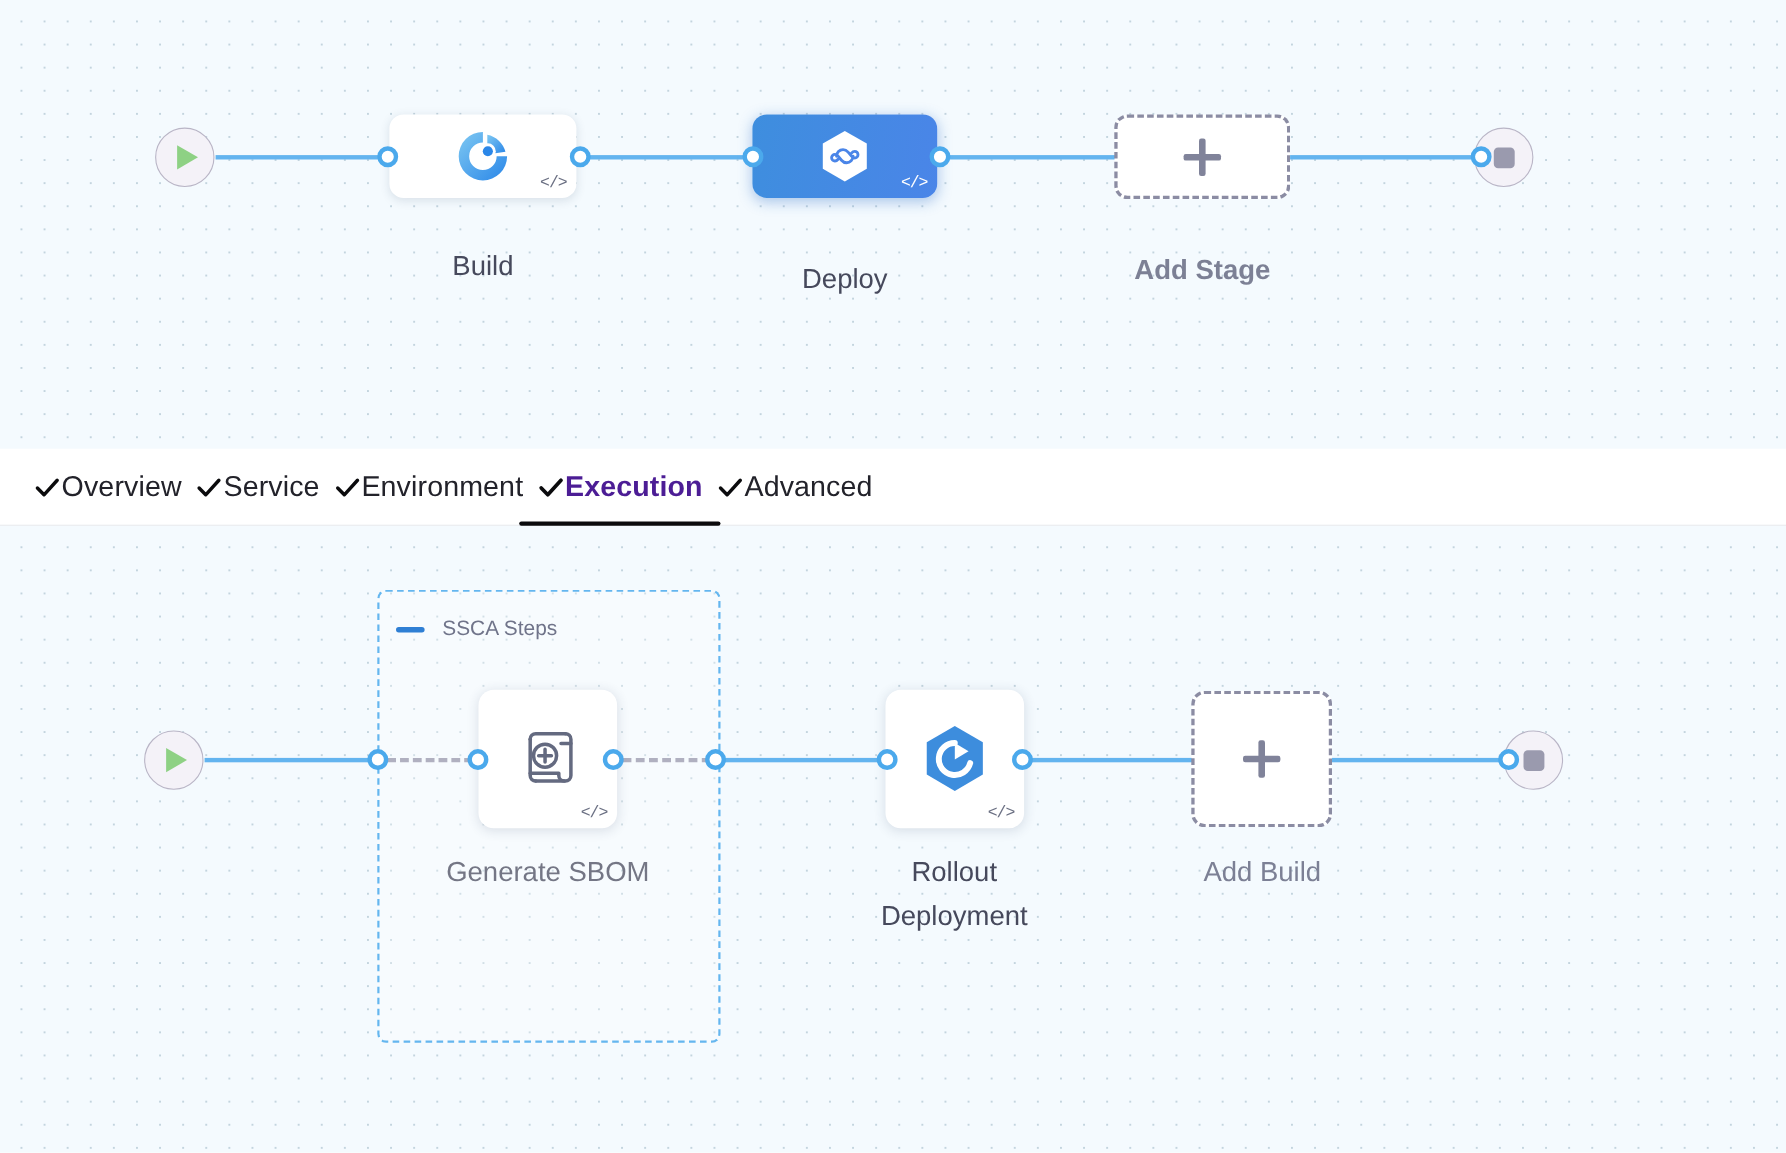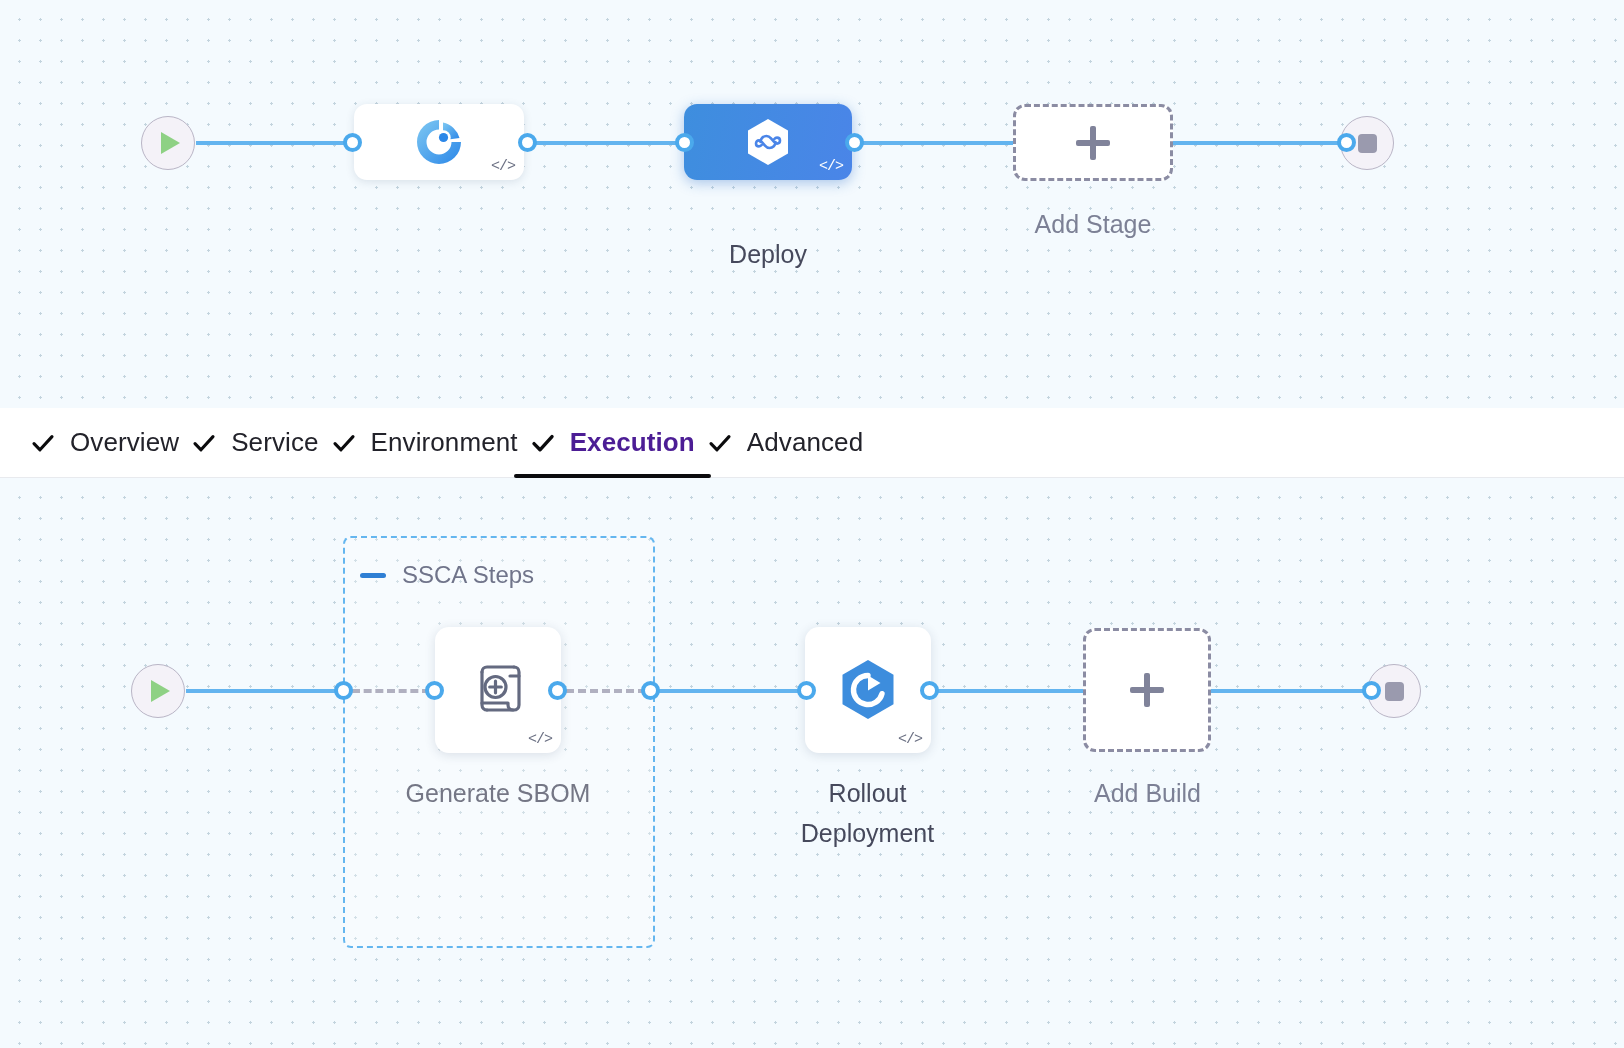--- a/index.html
+++ b/index.html
@@ -33,21 +33,21 @@
     background: #ffffff;
     border-bottom: 1px solid #e8eaee;
     display: flex;
     align-items: stretch;
     padding-left: 24px;
     z-index: 5;
   }
   .tab {
     display: flex;
     align-items: center;
-    gap: 14px;
+    gap: 0;
     position: relative;
     padding: 0 6px;
     cursor: pointer;
     user-select: none;
   }
   .tab + .tab { margin-left: 0; }
   .tab-gap-1 { margin-left: 116px; }
   .tab-gap-2 { margin-left: 97px; }
   .tab-gap-3 { margin-left: 58px; }
   .tab-gap-4 { margin-left: 76px; align-items: center; }
@@ -200,21 +200,21 @@
     gap: 16px;
     z-index: 4;
   }
   .collapse-bar {
     width: 26px; height: 5px;
     border-radius: 3px;
     background: #2f7fd4;
     cursor: pointer;
   }
   .group-title {
-    font-size: 24px;
+    font-size: 19px;
     color: #70748a;
     white-space: nowrap;
   }
 
   svg { display: block; }
 </style>
 </head>
 <body>
 
 <div class="page">
@@ -238,39 +238,40 @@
             <stop offset="100%" stop-color="#2b87e8"></stop>
           </linearGradient>
         </defs>
         <path d="M26 4a22 22 0 1 0 22 22h-9.5A12.5 12.5 0 1 1 26 13.5z" fill="url(#gBuild)"></path>
         <path d="M30 6.5A21.5 21.5 0 0 1 46.5 22l-9.2 1.3A12.4 12.4 0 0 0 30 16z" fill="url(#gBuild)"></path>
         <circle cx="30.5" cy="21.5" r="7.2" fill="#ffffff"></circle>
         <circle cx="30.5" cy="21.5" r="4.6" fill="#2b87e8"></circle>
       </svg>
       <span class="code-badge">&lt;/&gt;</span>
     </div>
+    <div class="node-label" style="left:329px; top:222px; width:220px;">Build</div>
     <div class="port" style="left:343px; top:133px;"></div>
     <div class="port" style="left:518px; top:133px;"></div>
 
     <div class="stage-card selected" style="left:684px; top:104px; width:168px; height:76px;">
       <svg width="50" height="52" viewBox="0 0 50 52">
         <path d="M25 3 45 14.5v23L25 49 5 37.5v-23z" fill="#ffffff"></path>
         <path d="M17.5 26c0-3.3 2.6-6 5.9-6 2 0 3.5 1 4.6 2.3l3.1 3.7c.9 1.1 1.8 1.6 2.9 1.6 1.7 0 3-1.3 3-3s-1.3-3-3-3c-1.1 0-2 .5-2.9 1.6" fill="none" stroke="#4a85e8" stroke-width="2.6" stroke-linecap="round"></path>
         <path d="M32.5 26c0 3.3-2.6 6-5.9 6-2 0-3.5-1-4.6-2.3l-3.1-3.7c-.9-1.1-1.8-1.6-2.9-1.6-1.7 0-3 1.3-3 3s1.3 3 3 3c1.1 0 2-.5 2.9-1.6" fill="none" stroke="#4a85e8" stroke-width="2.6" stroke-linecap="round"></path>
       </svg>
       <span class="code-badge on-dark">&lt;/&gt;</span>
     </div>
     <div class="node-label" style="left:658px; top:234px; width:220px;">Deploy</div>
     <div class="port" style="left:675px; top:133px;"></div>
     <div class="port" style="left:845px; top:133px;"></div>
 
     <div class="add-btn" style="left:1013px; top:104px; width:160px; height:77px;">
       <div class="plus"></div>
     </div>
-    <div class="node-label muted" style="left:983px; top:204px; width:220px;">Add Stage</div>
+    <div class="node-label muted" style="left:983px; top:226px; width:220px;font-weight:bold;">Add Stage</div>
 
     <div class="terminal" style="left:1340px; top:116px;">
       <div class="stop-sq"></div>
     </div>
     <div class="port" style="left:1337px; top:133px;"></div>
   </div>
 
   <div class="tabbar">
 
     <div class="tab">

